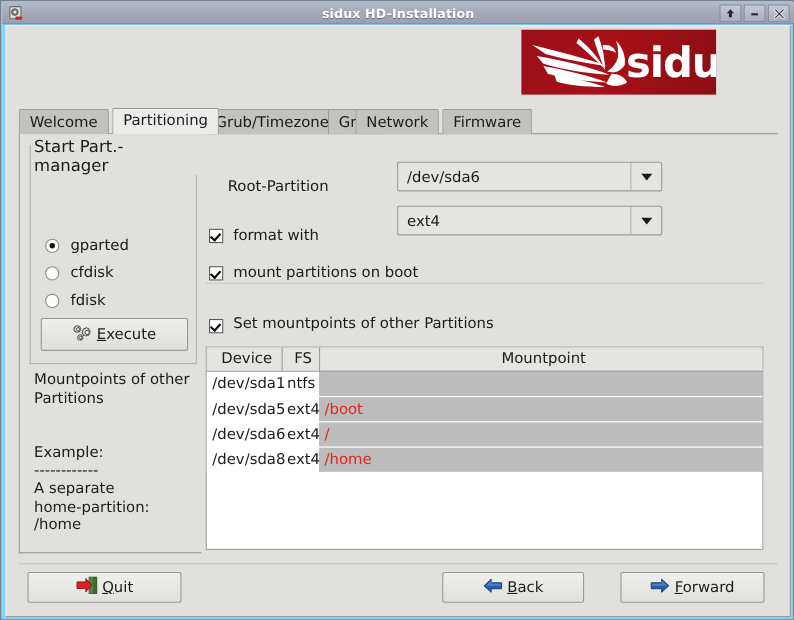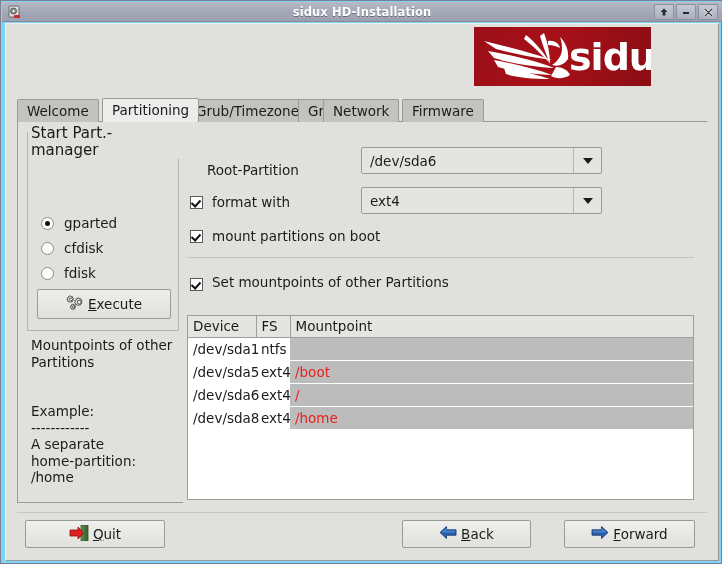--- a/index.html
+++ b/index.html
@@ -255,20 +255,21 @@
   #root-part-label { left: 186px; top: 161px; margin-left: 20px; }
   #root-combo { left: 360px; top: 146px; width: 241px; height: 27px; }
   #fmt-combo  { left: 360px; top: 186px; width: 241px; height: 27px; }
 
   .chk-row {
     position: absolute;
     display: flex;
     align-items: flex-start;
     font-size: 13.5px;
     color: #1b1b1b;
+    margin-top: 12px;
   }
   .chk-mark {
     width: 13px; height: 13px;
     box-sizing: border-box;
     border: 1px solid #5a5a58;
     background: #ffffff;
     margin-right: 9px;
     flex: none;
     position: relative;
   }
@@ -306,21 +307,21 @@
   table.mp {
     border-collapse: collapse;
     width: 100%;
     table-layout: fixed;
     font-size: 13.5px;
     color: #1b1b1b;
   }
   table.mp th {
     background: #e4e4e0;
     font-weight: normal;
-    text-align: left;
+    text-align: center;
     height: 21px;
     padding: 0 0 0 5px;
     border-right: 1px solid #9d9d9a;
     border-bottom: 1px solid #9d9d9a;
     box-sizing: border-box;
   }
   table.mp th:last-child { border-right: none; }
   table.mp td {
     height: 23px;
     padding: 0 0 0 5px;

